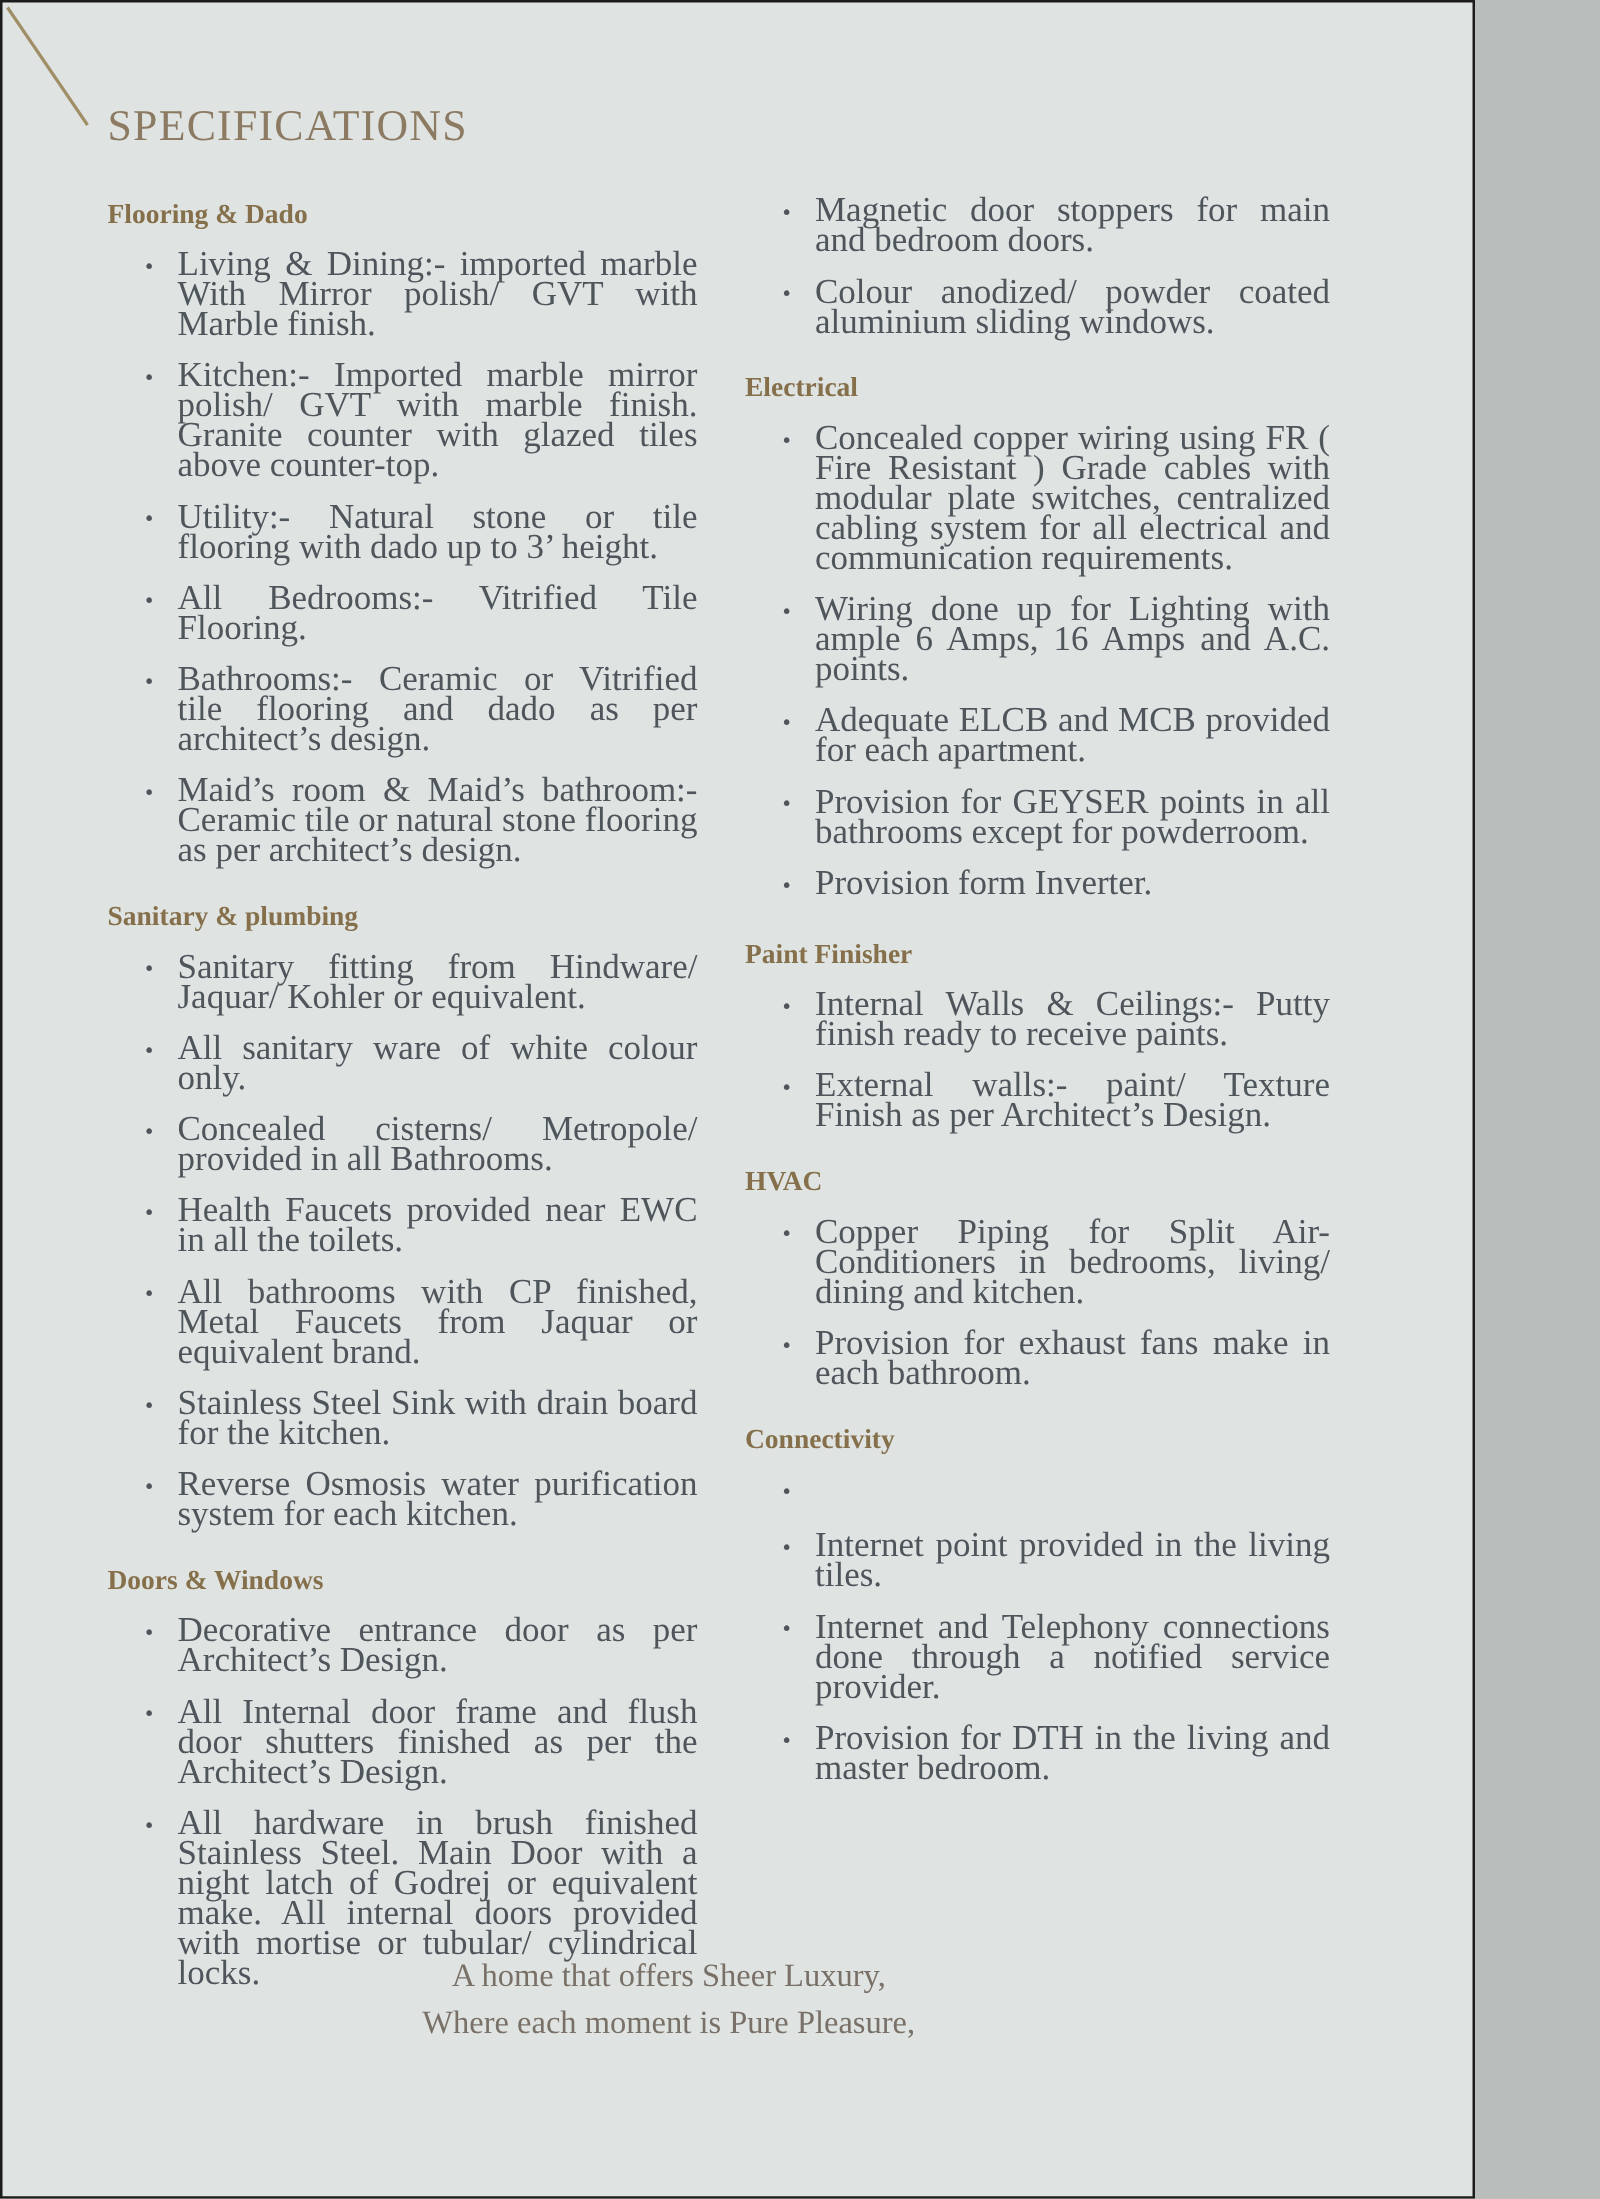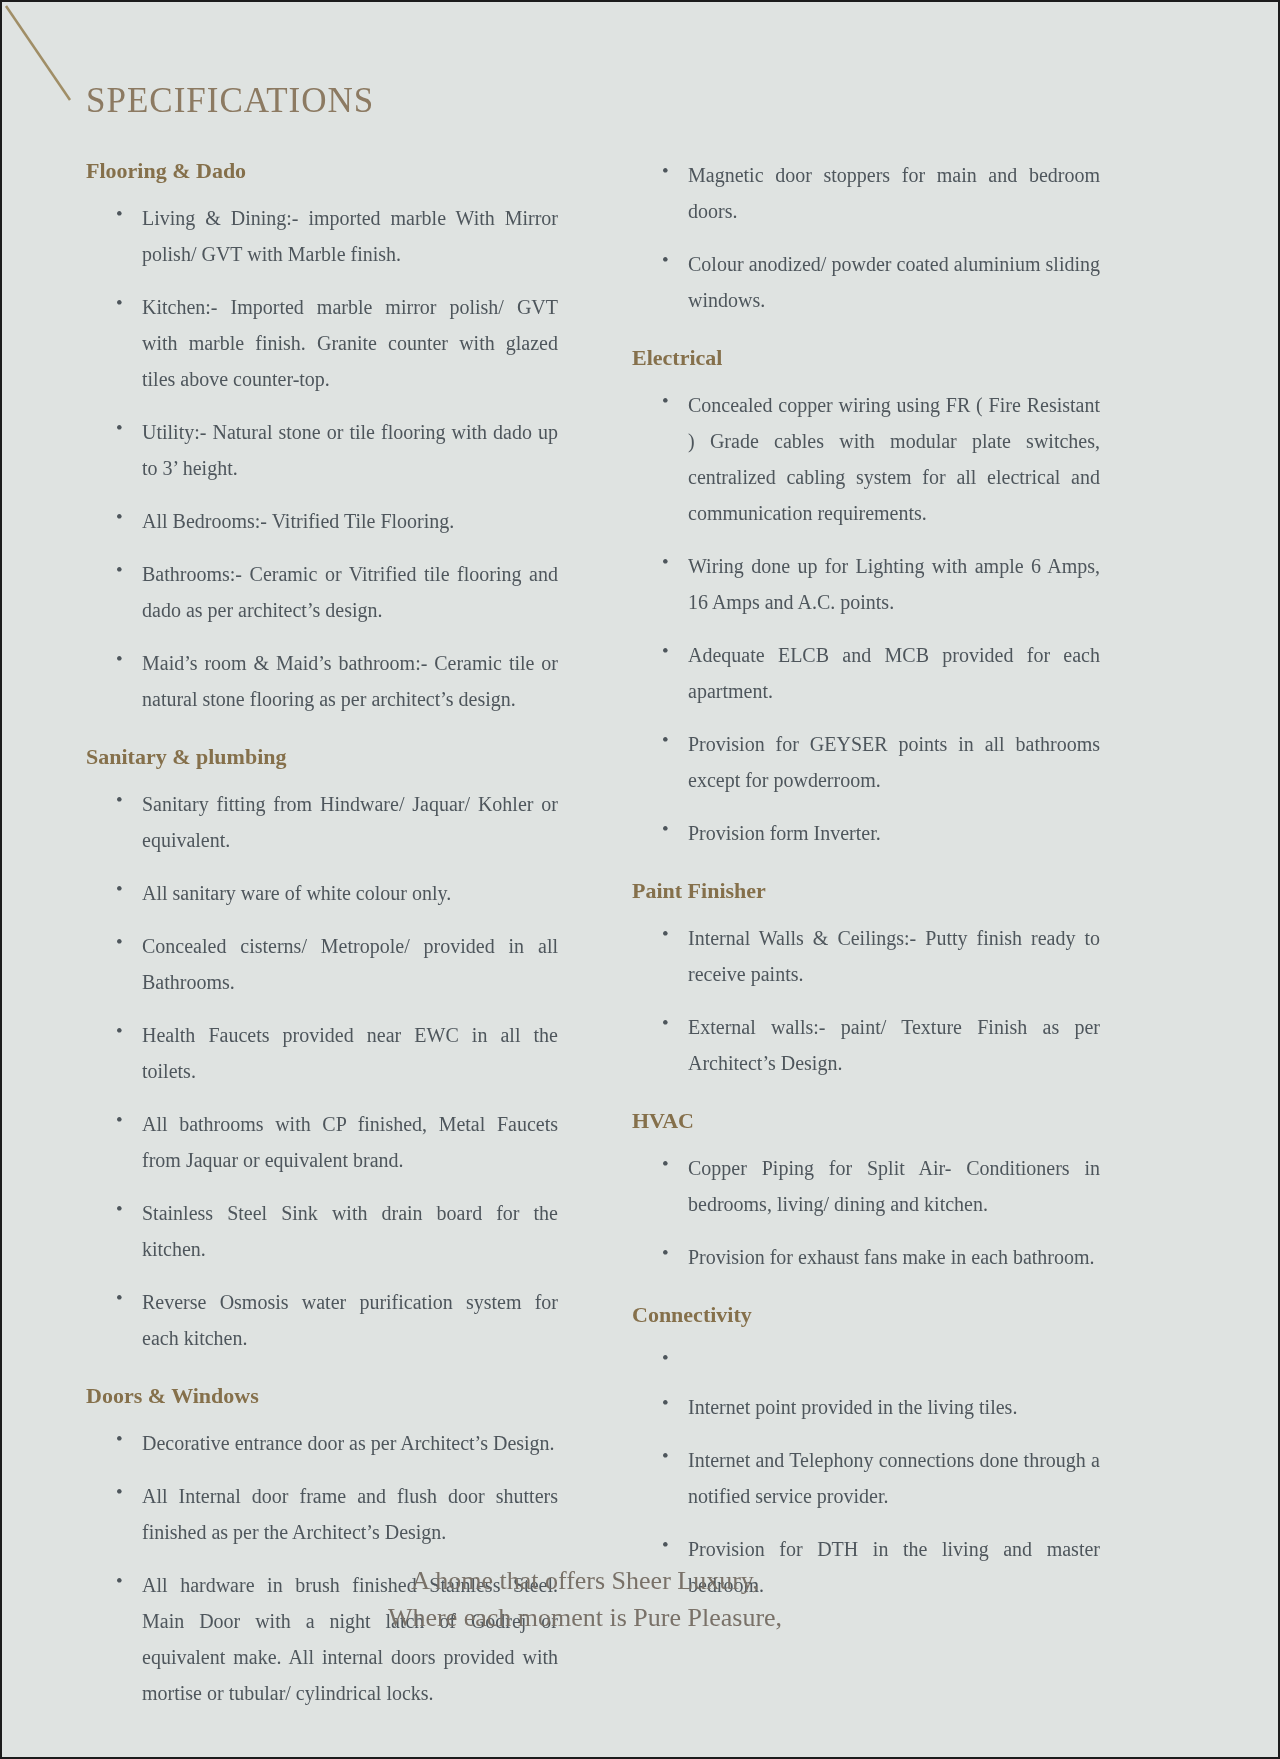--- a/index.html
+++ b/index.html
@@ -2,21 +2,21 @@
 <html><head>
 <meta charset="utf-8">
 <style>
   html, body {
     margin: 0;
     padding: 0;
     background: #b9bdbc;
   }
   .page {
     position: relative;
-    width: 1280px;
+    width: 1180px;
     height: 1759px;
     box-sizing: border-box;
     background: #dfe3e1;
     border: 2px solid #1c1c1c;
     font-family: "Liberation Serif", "DejaVu Serif", serif;
     overflow: hidden;
   }
   .corner-line {
     position: absolute;
     top: 0;
@@ -25,21 +25,21 @@
   .page-title {
     margin: 80px 0 0 84px;
     font-size: 35px;
     font-weight: 400;
     letter-spacing: 1px;
     color: #8c7a62;
     line-height: 1.1;
   }
   .columns {
     display: flex;
-    gap: 74px;
+    gap: 38px;
     padding-left: 84px;
     margin-top: 36px;
     align-items: flex-start;
   }
   .col {
     flex: 0 0 auto;
   }
   .col-left  { width: 472px; }
   .col-right { width: 468px; }
   .section-heading {
@@ -61,22 +61,22 @@
     margin-bottom: 17px;
     color: #4e565c;
   }
   .bullet-list .bullet {
     flex: 0 0 26px;
     font-size: 19px;
     line-height: 28px;
   }
   .bullet-list .item-text {
     flex: 1 1 auto;
-    font-size: 20px;
-    line-height: 36px;
+    font-size: 28px;
+    line-height: 24px;
     text-align: justify;
   }
   .footer-tagline {
     position: absolute;
     top: 1560px;
     left: 0;
     right: 110px;
     text-align: center;
     font-size: 26px;
     line-height: 37px;

